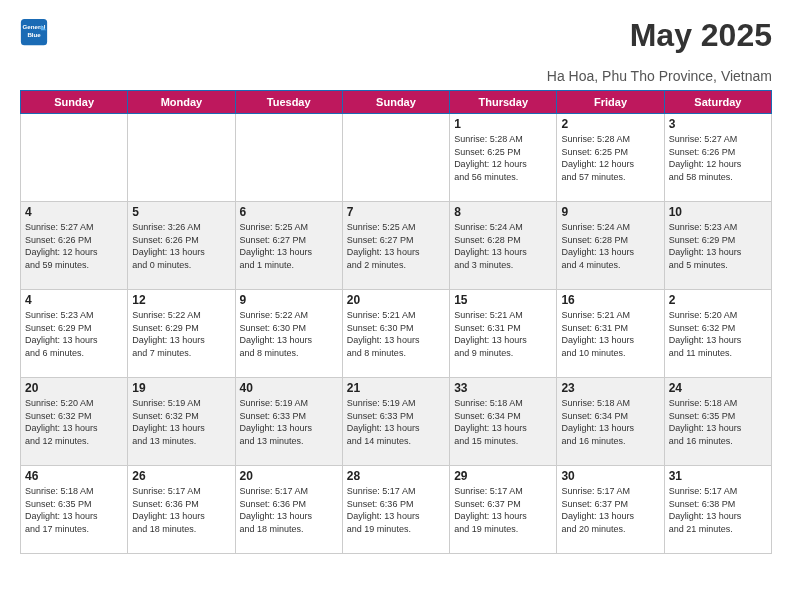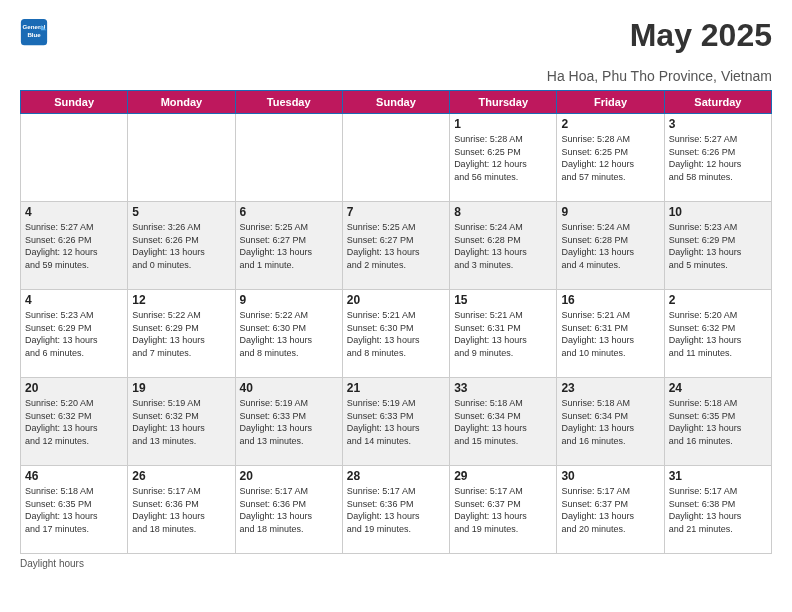--- a/index.html
+++ b/index.html
@@ -363,16 +363,13 @@
             <span class="day-num">31</span>
             <div class="day-info" style="white-space: pre-line;">Sunrise: 5:17 AM
 Sunset: 6:38 PM
 Daylight: 13 hours
 and 21 minutes.</div>
           </td>
         </tr>
       </tbody>
   </table>
 
-  <div class="footer-note">
-    <span>Daylight hours</span>
-  </div>
 </div>
 
 </body></html>

